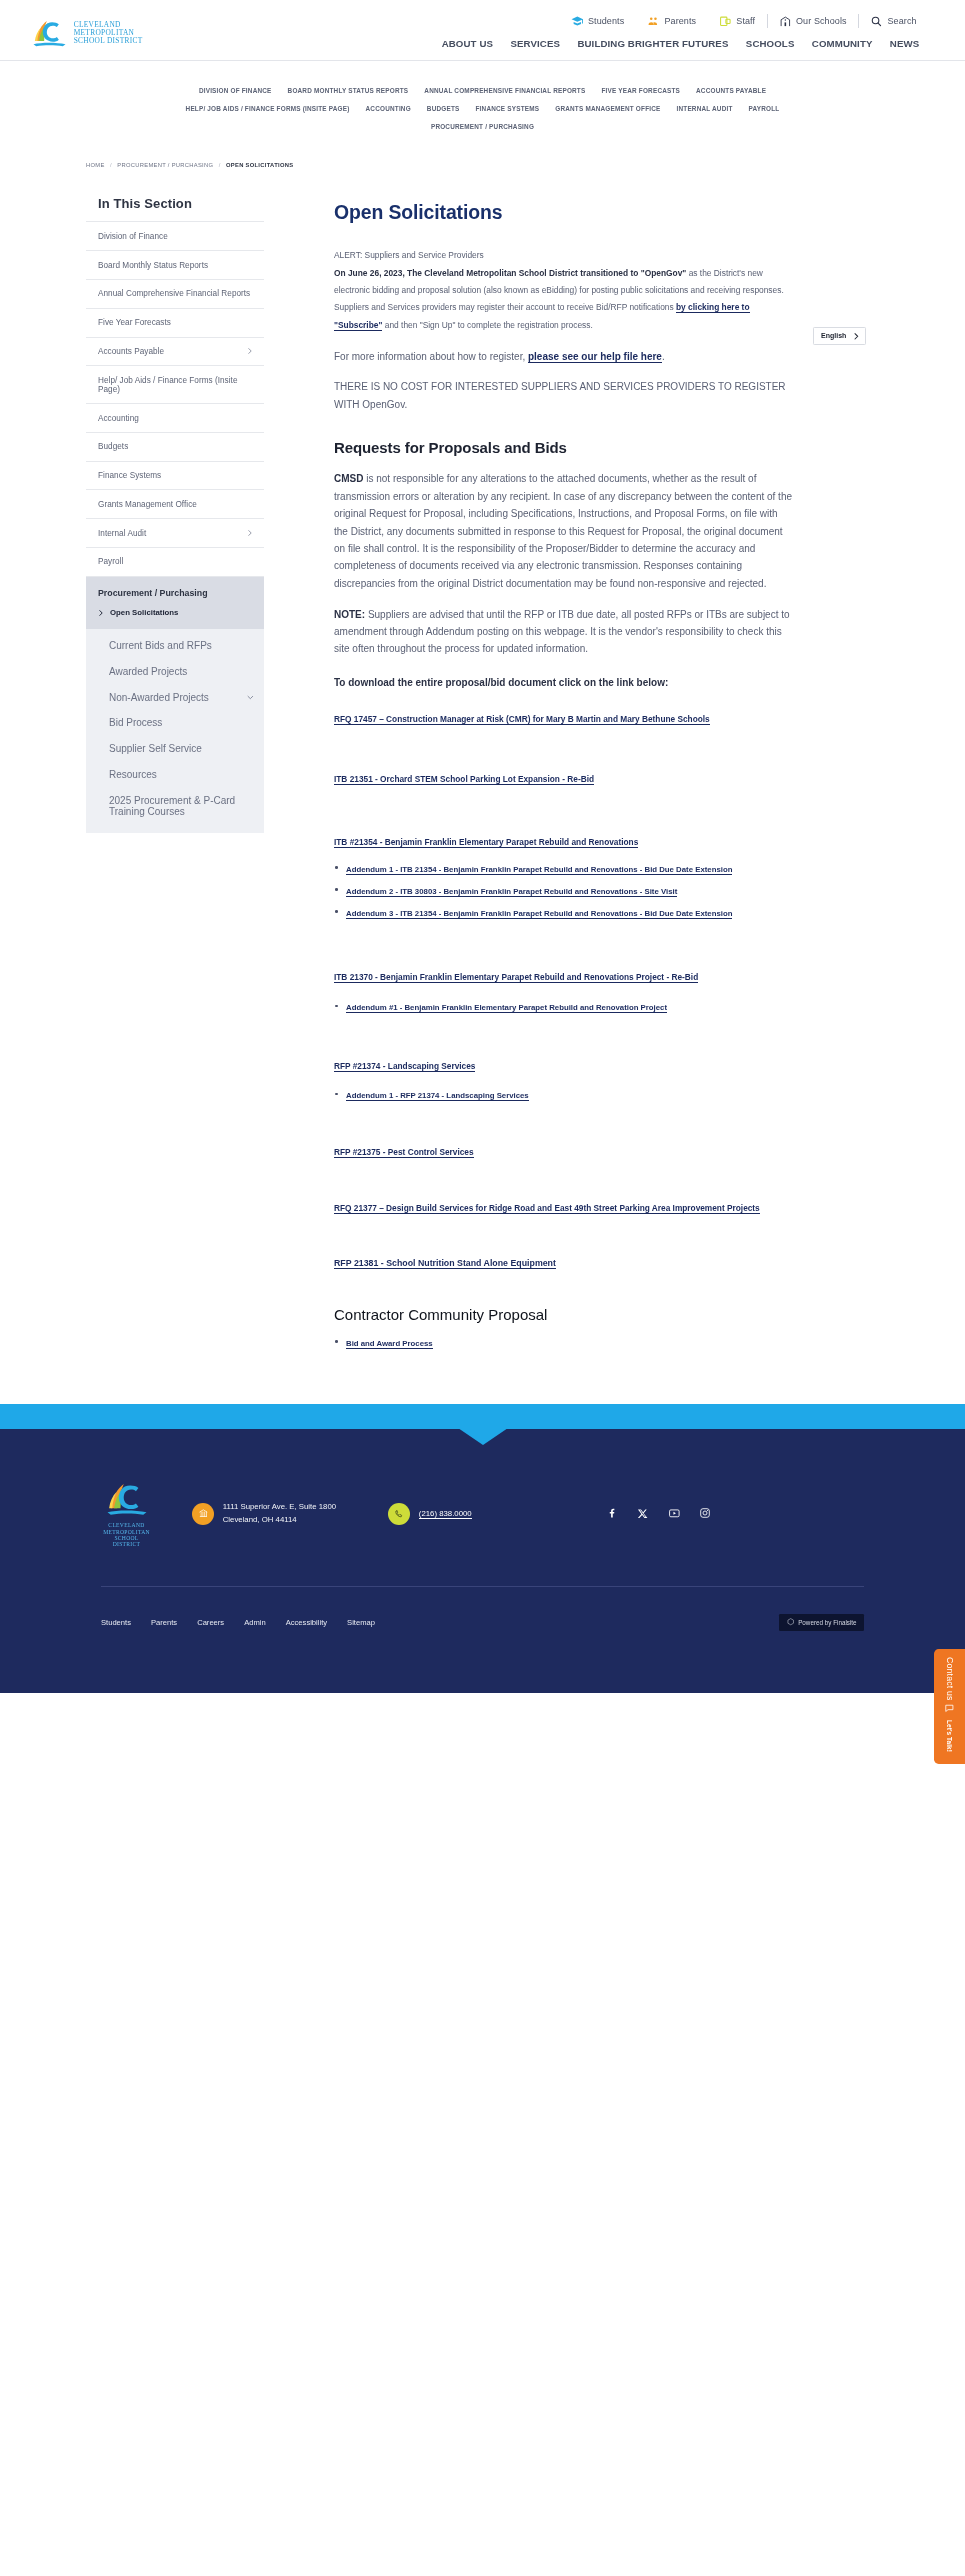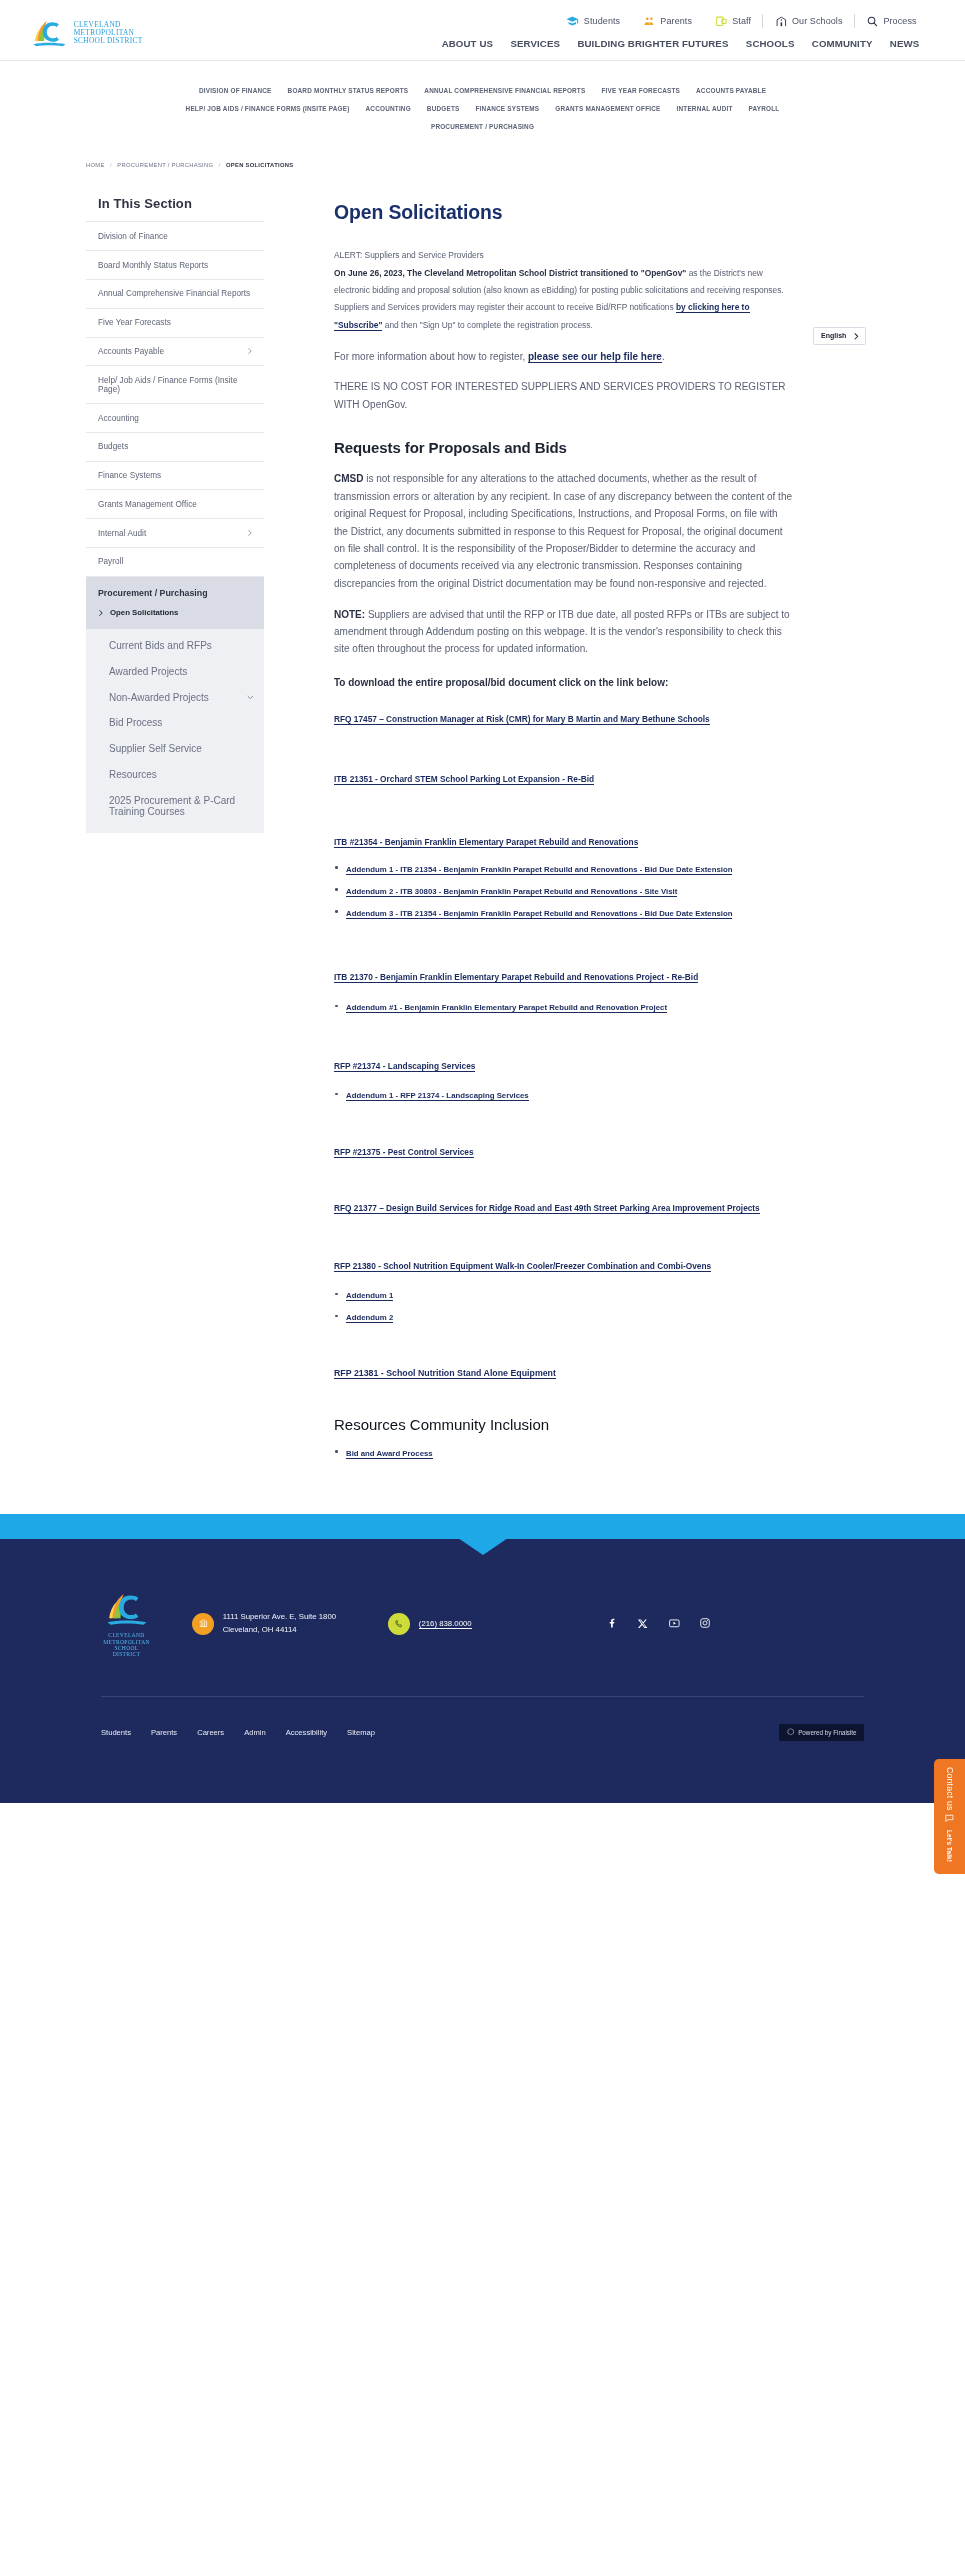--- a/index.html
+++ b/index.html
@@ -319,21 +319,21 @@
       <span>Our Schools</span>
     </a>
     <span class="util-sep"></span>
     <a class="util-item">
       <span class="util-icon">
         <svg width="12.7" height="12.7" viewBox="0 0 24 24">
             <circle cx="10.5" cy="10.5" r="6.2" fill="none" stroke="#2b3145" stroke-width="2"></circle>
             <path stroke="#2b3145" stroke-width="2.2" stroke-linecap="round" d="M15.3 15.3 20 20"></path>
           </svg>
       </span>
-      <span>Process</span>
+      <span>Search</span>
     </a>
   </div>
 </div>
 
 <div class="mainnav">
   <a class="logo-wrap">
     <span class="logo-mark">
       <svg width="35" height="32" viewBox="0 0 52 48">
         <path d="M6 36 C8 22 14 12 22 6 C18 16 15 26 14 36 Z" fill="#f29a2e"></path>
         <path d="M10 36 C12 24 17 15 24 9 C20 19 18 28 18 36 Z" fill="#8cc63f"></path>
@@ -554,33 +554,26 @@
     </div>
 
     <div class="sol-block" style="margin-top:40px">
       <a class="doc-link"><span>RFP #21375 - Pest Control Services</span></a>
     </div>
 
     <div class="sol-block" style="margin-top:40px">
       <a class="doc-link"><span>RFQ 21377 – Design Build Services for Ridge Road and East 49th Street Parking Area Improvement Projects</span></a>
     </div>
 
-    <div class="sol-block" style="margin-top:42px">
-      <a class="doc-link"><span>RFP 21380 - School Nutrition Equipment Walk-In Cooler/Freezer Combination and Combi-Ovens</span></a>
-      <ul class="add-list" style="margin-top:12px">
-        <li><a><span>Addendum 1</span></a></li>
-        <li><a><span>Addendum 2</span></a></li>
-      </ul>
-    </div>
 
     <div class="sol-block" style="margin-top:39px">
       <a class="doc-link" style="font-size:8.8px"><span>RFP 21381 - School Nutrition Stand Alone Equipment</span></a>
     </div>
 
-    <h2 class="inclusion">Resources Community Inclusion</h2>
+    <h2 class="inclusion">Contractor Community Proposal</h2>
     <ul class="add-list">
       <li><a><span>Bid and Award Process</span></a></li>
     </ul>
 
   </main>
 </div>
 
 <div class="contact-tab">
   <a class="contact-tab-inner">
     <span class="ct-text">Contact us</span>

